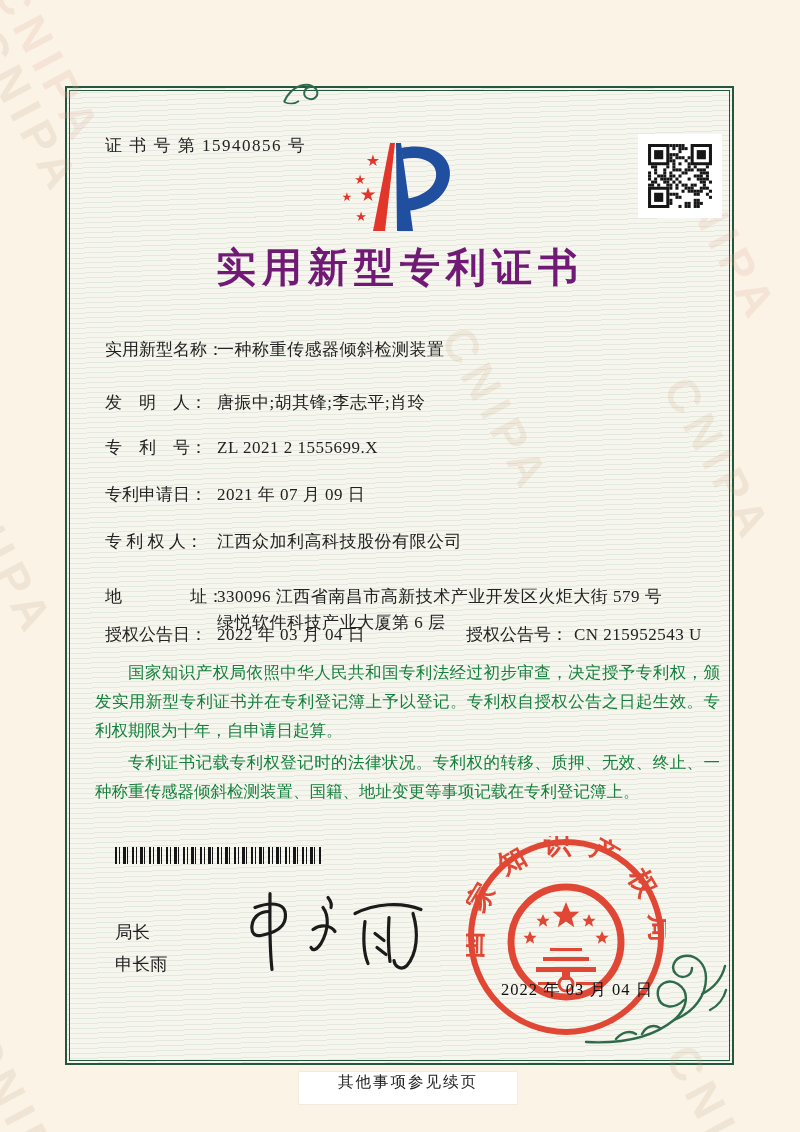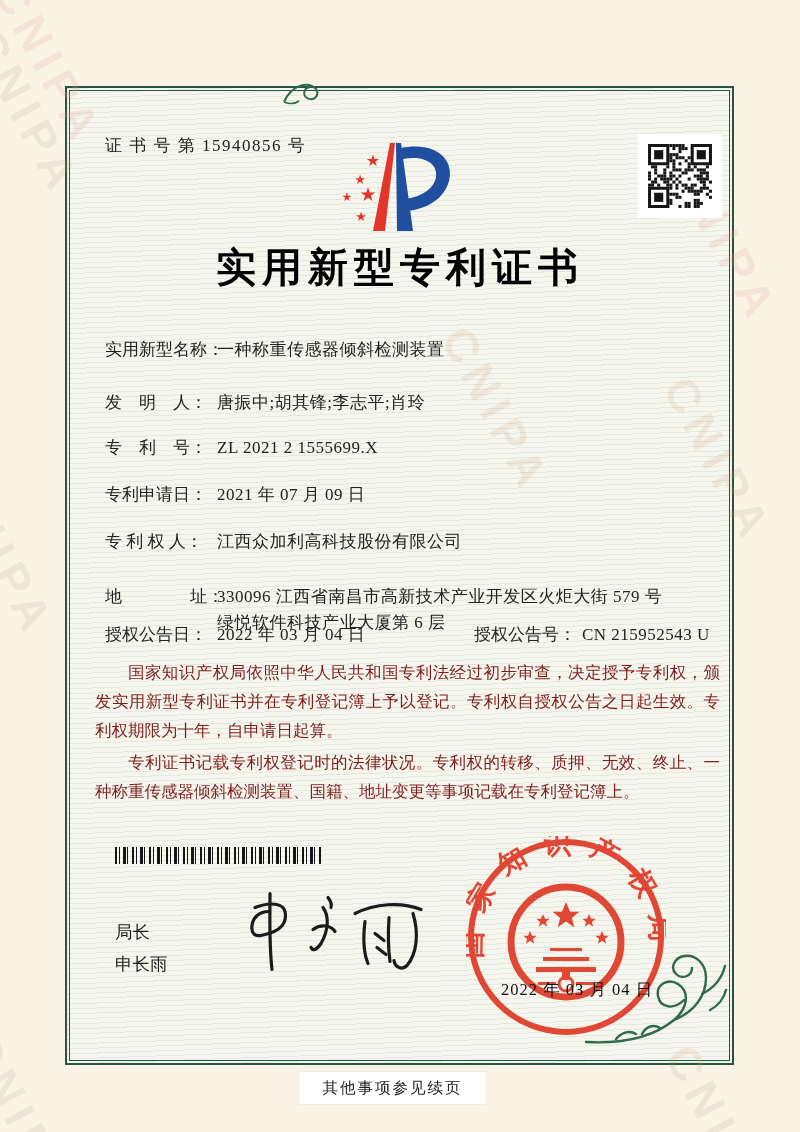--- a/index.html
+++ b/index.html
@@ -27,50 +27,50 @@
 
   .content{position:absolute;inset:0;z-index:3;}
 
   .cert-no{position:absolute;left:105px;top:134px;font-size:17px;letter-spacing:1.5px;color:#222;}
 
   .logo{position:absolute;left:335px;top:131px;width:130px;height:107px;}
   .qr-box{position:absolute;left:638px;top:134px;width:84px;height:84px;background:#fff;
           display:flex;align-items:center;justify-content:center;}
 
   .doc-title{position:absolute;left:0;right:0;top:240px;text-align:center;
-             font-size:40px;font-weight:bold;letter-spacing:6px;color:#000000;}
+             font-size:40px;font-weight:bold;letter-spacing:6px;color:#701a75;}
 
   .field{position:absolute;left:105px;right:70px;font-size:17px;color:#222;line-height:1.5;}
   .flabel{display:inline-block;width:112px;white-space:pre;vertical-align:top;}
   .fvalue{display:inline-block;vertical-align:top;letter-spacing:0.5px;}
   .addr-val{display:inline-block;vertical-align:top;width:480px;letter-spacing:0.5px;}
-  .grant-pair2{position:absolute;left:369px;top:0;white-space:nowrap;}
+  .grant-pair2{position:absolute;left:361px;top:0;white-space:nowrap;}
   .grant-pair2 .flabel{width:auto;margin-right:6px;}
 
-  .body-text{position:absolute;left:95px;top:658px;width:625px;font-size:16.5px;color:#7f1d1d;
+  .body-text{position:absolute;left:95px;top:658px;width:625px;font-size:16.5px;color:#15803d;
              line-height:29px;text-align:justify;}
   .body-text p{margin:0 0 3px 0;text-indent:2em;}
 
   .barcode{position:absolute;left:115px;top:847px;width:206px;height:17px;
            background:repeating-linear-gradient(90deg,
              #151515 0 2px, transparent 2px 4px,
              #151515 4px 5px, transparent 5px 8px,
              #151515 8px 11px, transparent 11px 12px,
              #151515 12px 13px, transparent 13px 17px);}
 
   .signer{position:absolute;left:115px;top:916px;font-size:17.5px;color:#222;line-height:32px;}
   .signature{position:absolute;left:225px;top:876px;width:210px;height:108px;}
 
   .seal{position:absolute;left:466px;top:836px;width:200px;height:202px;opacity:.92;}
   .seal-date{position:absolute;left:501px;top:979px;font-size:16.5px;color:#111;
              letter-spacing:1px;white-space:nowrap;z-index:5;}
 
   .page-num{position:absolute;left:0;right:0;top:1031px;text-align:center;font-size:14.5px;color:#222;letter-spacing:2px;margin-top:42px;}
-  .note-box{position:absolute;left:299px;top:1072px;width:187px;height:32px;background:#ffffff;
-            z-index:4;display:flex;align-items:center;justify-content:center;
+  .note-box{position:absolute;left:299px;top:1072px;width:218px;height:32px;background:#ffffff;
+            z-index:4;display:flex;justify-content:center;
             font-size:15.5px;color:#222;letter-spacing:2px;box-shadow:0 0 0 1px rgba(0,0,0,0.03);}
 
   .ornament{position:absolute;z-index:4;pointer-events:none;}
 </style>
 </head>
 <body>
 
 <div class="page">
 
   <div class="wm pink" style="left:30px;top:-30px;">CNIPA</div>

